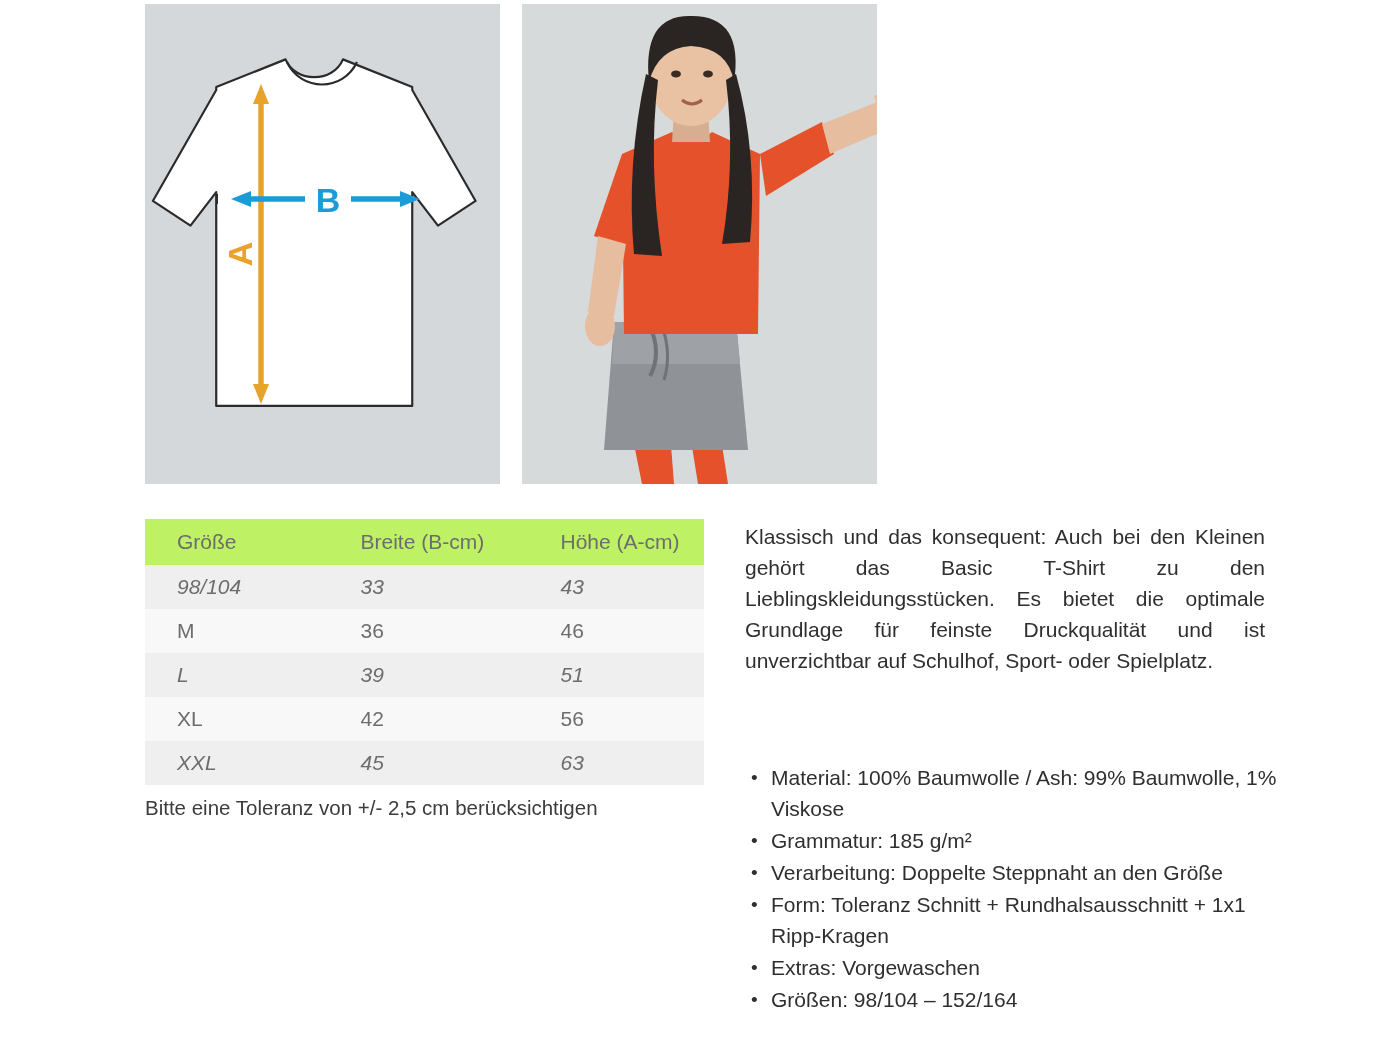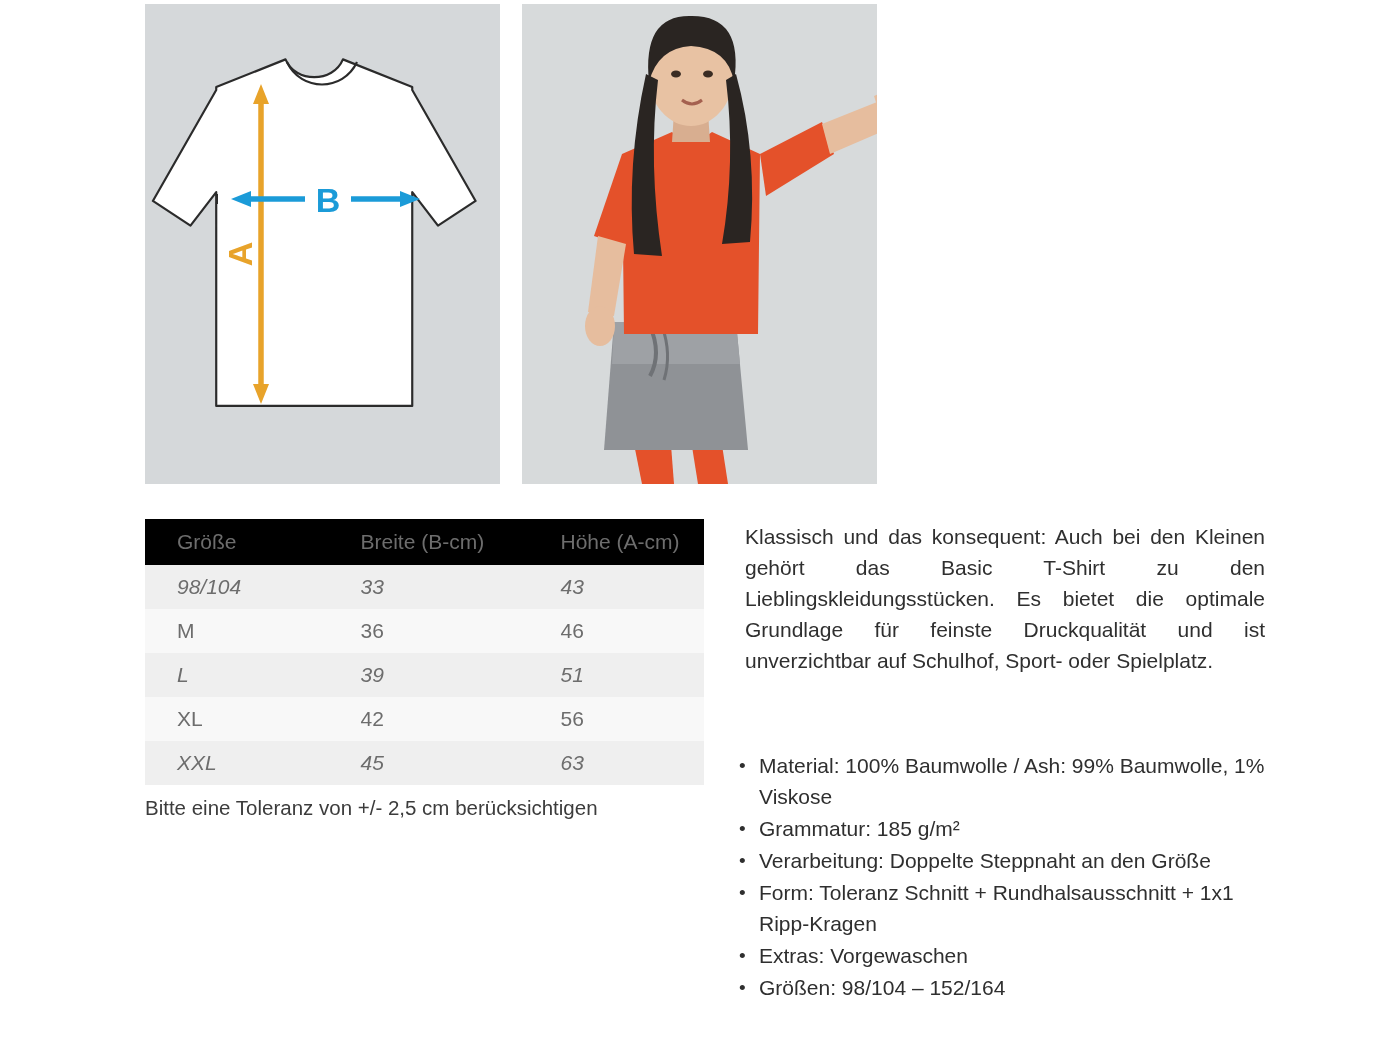--- a/index.html
+++ b/index.html
@@ -58,21 +58,21 @@
     width: 559px;
     border-collapse: collapse;
     font-size: 21px;
     color: #575757;
   }
   .size-table th {
     text-align: left;
     font-weight: normal;
     color: #6d6d6d;
     padding: 11px 0 11px 32px;
-    background: #000000;
+    background: #bef264;
   }
   .size-table td {
     padding: 10px 0 10px 32px;
     color: #6d6d6d;
   }
   .size-table tr.odd td {
     background: #efefef;
     font-style: italic;
   }
   .size-table tr.even td {
@@ -100,21 +100,21 @@
     line-height: 31px;
     color: #2f2f2f;
     text-align: justify;
   }
 
   .feature-list {
     position: absolute;
     left: 733px;
     top: 746px;
     width: 530px;
-    margin: 4px;
+    margin: 16px;
     padding: 0;
     list-style: none;
     font-size: 21px;
     line-height: 31px;
     color: #2f2f2f;
   }
   .feature-list li {
     position: relative;
     padding-left: 22px;
     margin-bottom: 1px;

